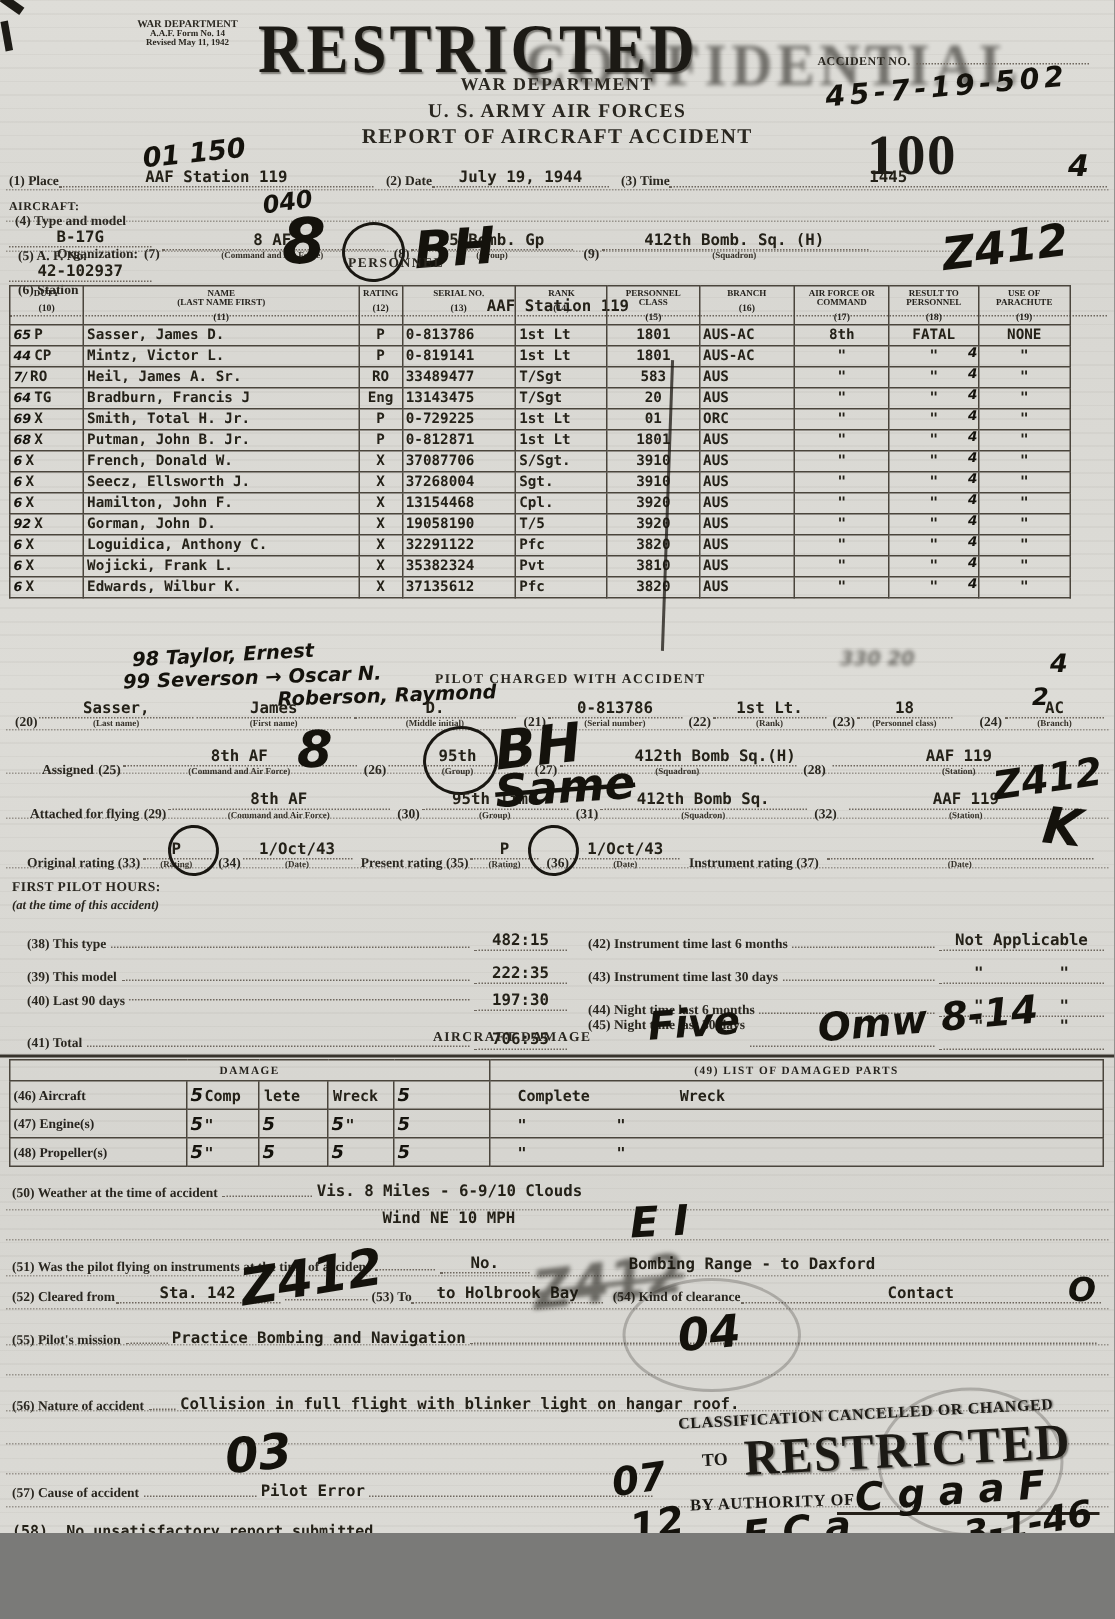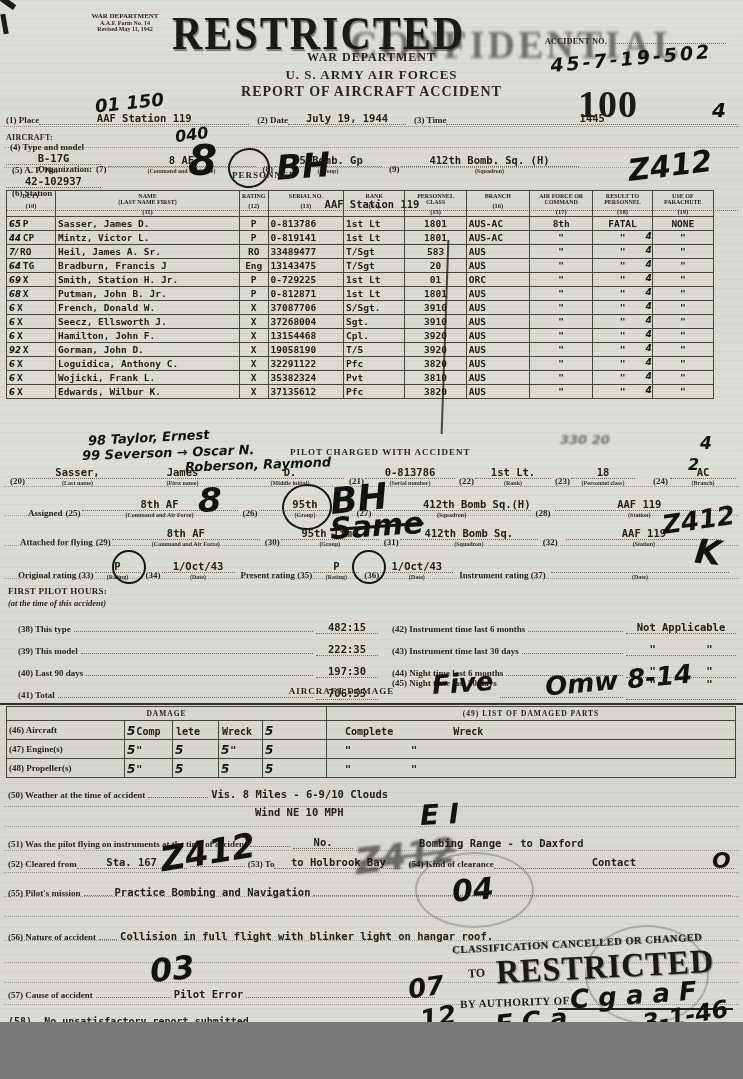--- a/index.html
+++ b/index.html
@@ -257,21 +257,21 @@
           <td>13143475</td>
           <td>T/Sgt</td>
           <td class="ct">20</td>
           <td>AUS</td>
           <td class="ct">"</td>
           <td class="ct"><span>"</span><span class="mk4">4</span></td>
           <td class="ct">"</td>
         </tr>
         <tr>
           <td><span class="hwp">69</span><span>X</span></td>
-          <td>Smith, Station H. Jr.</td>
+          <td>Smith, Total H. Jr.</td>
           <td class="ct">P</td>
           <td>0-729225</td>
           <td>1st Lt</td>
           <td class="ct">01</td>
           <td>ORC</td>
           <td class="ct">"</td>
           <td class="ct"><span>"</span><span class="mk4">4</span></td>
           <td class="ct">"</td>
         </tr>
         <tr>
@@ -510,21 +510,21 @@
     <div style="display:flex;align-items:flex-end;height:22px;">
         <span class="lbl"><span>(38)</span> <span>This type</span></span>
         <span class="leader"></span>
         <span class="uc typed" style="width:62px;">482:15</span>
       </div>
       <div style="display:flex;align-items:flex-end;height:22px;">
         <span class="lbl"><span>(39)</span> <span>This model</span></span>
         <span class="leader"></span>
         <span class="uc typed" style="width:62px;">222:35</span>
       </div>
-      <div style="display:flex;align-items:flex-end;height:22px;">
+      <div style="display:flex;align-items:center;height:22px;">
         <span class="lbl"><span>(40)</span> <span>Last 90 days</span></span>
         <span class="leader"></span>
         <span class="uc typed" style="width:62px;">197:30</span>
       </div>
       <div style="display:flex;align-items:flex-end;height:22px;">
         <span class="lbl"><span>(41)</span> <span>Total</span></span>
         <span class="leader"></span>
         <span class="uc typed" style="width:62px;">706:55</span>
       </div>
   </div>
@@ -609,21 +609,21 @@
 
   <div class="abs" style="left:8px;top:836px;display:flex;align-items:flex-end;width:726px;">
     <span class="lbl"><span>(51)</span> <span>Was the pilot flying on instruments at the time of accident</span></span>
     <span class="leader" style="max-width:40px;"></span>
     <span class="uc typed" style="width:60px;">No.</span>
     <span class="typed" style="margin-left:22px;padding-left:44px;">Bombing Range - to Daxford</span>
   </div>
 
   <div class="abs" style="left:8px;top:856px;display:flex;align-items:flex-end;width:726px;">
     <span class="lbl"><span>(52)</span> <span>Cleared from</span></span>
-    <span class="uc typed" style="width:110px;">Sta. 167</span>
+    <span class="uc typed" style="width:110px;">Sta. 142</span>
     <span class="leader" style="max-width:55px;"></span>
     <span class="lbl"><span>(53)</span> <span>To</span></span>
     <span class="uc typed" style="width:128px;">to Holbrook Bay</span>
     <span class="lbl" style="margin-left:6px;"><span>(54)</span> <span>Kind of clearance</span></span>
     <span class="uc typed" style="flex:1;">Contact</span>
   </div>
   <div class="hw" style="left:160px;top:832px;font-size:34px;transform:rotate(-9deg);">Z412</div>
   <div class="hw smudge" style="left:355px;top:835px;font-size:36px;transform:rotate(-7deg);text-decoration:line-through;">Z412</div>
   <div class="hw" style="left:712px;top:848px;font-size:22px;">O</div>
 

